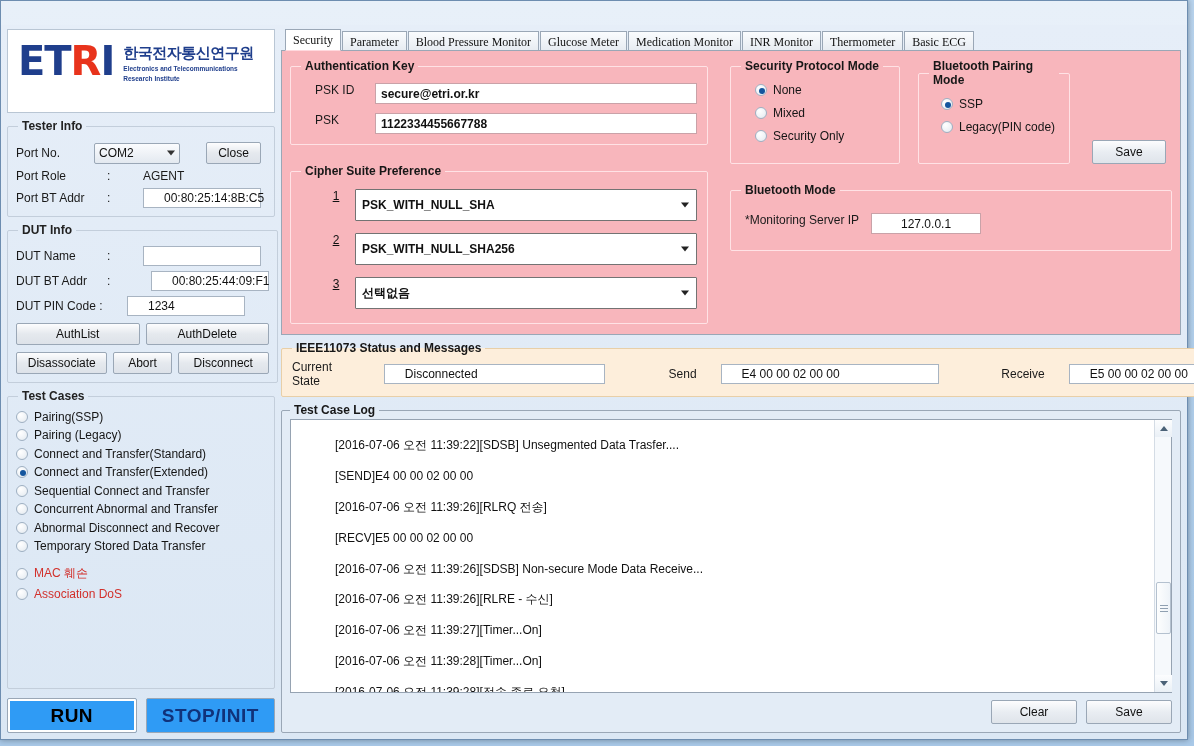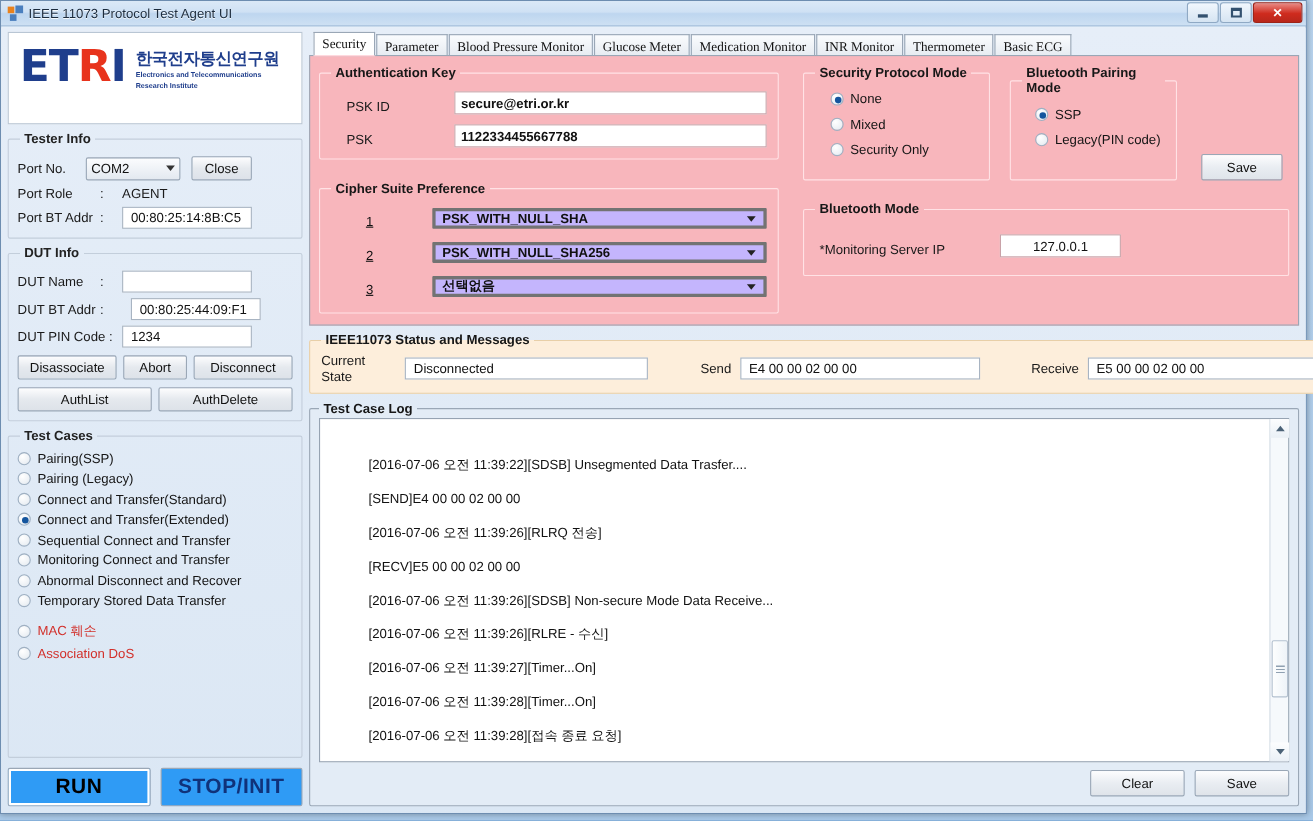--- a/index.html
+++ b/index.html
@@ -95,26 +95,26 @@
   .logo-kr .eng{font-size:6.5px;color:#1f3e8c;line-height:8px;margin-top:2px;font-weight:bold;}
 
   fieldset.grp{
     border:1px solid #c3cedb;border-radius:2px;
     margin:6px 0 0 0;padding:4px 8px 8px 8px;
     background:transparent;
   }
   fieldset.grp > legend{
     font-size:12px;font-weight:bold;color:#222;padding:0 4px;margin-left:2px;
   }
-  .row{display:flex;align-items:center;margin-top:5px;}
+  .row{display:flex;align-items:center;margin-top:5px;gap:16px;}
   .lbl{font-size:12px;color:#1a1a1a;}
   .colon{width:12px;text-align:left;}
   .txt{
     border:1px solid #a8b4c2;background:#fff;height:20px;
-    font-size:12px;padding:1px 7px;line-height:17px;color:#111;
+    font-size:12px;padding:1px 20px;line-height:17px;color:#111;
     font-family:"Liberation Sans", sans-serif;
   }
   .combo{
     height:21px;border:1px solid #9aa7b6;border-radius:2px;
     background:linear-gradient(#fbfcfe,#e3e9f0);
     display:flex;align-items:center;padding-left:4px;position:relative;
     font-size:12px;color:#111;
   }
   .combo .arrow{
     position:absolute;right:4px;top:50%;transform:translateY(-50%);
@@ -174,34 +174,34 @@
   fieldset.pgrp{
     border:1px solid #ffe2e5;border-radius:2px;
     padding:4px 10px 10px 10px;margin:0;background:transparent;
   }
   fieldset.pgrp > legend{font-size:12px;font-weight:bold;color:#171717;padding:0 4px;}
   .pink-input{
     background:#fff;border:1px solid #c9a2a8;height:21px;
     font-size:12px;padding:1px 5px;line-height:18px;color:#111;font-weight:bold;
   }
   .pcombo{
-    height:19px;background:#c4b5fd;border:3px solid #737373;border-radius:1px;
+    height:32px;background:#ffffff;border:1px solid #737373;border-radius:1px;
     display:flex;align-items:center;padding-left:6px;position:relative;
     font-size:12px;color:#111;font-weight:bold;
   }
   .pcombo .arrow{
     position:absolute;right:7px;top:50%;transform:translateY(-50%);
     width:0;height:0;border-left:4px solid transparent;border-right:4px solid transparent;
     border-top:5px solid #222;
   }
   .idxnum{
     width:22px;text-align:center;font-size:12px;color:#111;
     text-decoration:underline;font-weight:normal;
   }
-  .prow{display:flex;align-items:flex-end;margin-top:9px;gap:38px;}
+  .prow{display:flex;align-items:flex-start;margin-top:9px;}
 
   .savebtn{
     width:74px;height:24px;border:1px solid #9aa7b6;border-radius:2px;
     background:linear-gradient(#fdfdfe,#e9edf2 50%,#dfe4ea);
     display:flex;align-items:center;justify-content:center;font-size:12px;color:#111;
   }
 
   fieldset.ogrp{
     border:1px solid #e8cfa8;border-radius:2px;background:#fdeedb;
     padding:2px 10px 8px 10px;margin:6px 0 0 0;
@@ -212,21 +212,21 @@
     border:1px solid #9aa7b6;border-radius:2px;background:#e3ecf6;
     padding:2px 8px 8px 8px;margin:6px 0 0 0;flex:1;
     display:flex;flex-direction:column;min-height:0;
   }
   fieldset.lgrp > legend{font-size:12px;font-weight:bold;color:#171717;padding:0 4px;}
   .logbox{
     flex:1;background:#fff;border:1px solid #96a3b2;
     position:relative;display:flex;min-height:0;
   }
   .logtext{
-    flex:1;padding:19px 4px;font-size:12px;color:#111;line-height:15.4px;
+    flex:1;padding:3px 4px;font-size:12px;color:#111;line-height:15.4px;
     overflow:hidden;white-space:pre;
   }
   .vscroll{
     width:17px;flex:0 0 17px;border-left:1px solid #d4dce5;
     background:#f6f9fc;position:relative;
   }
   .vs-arrow{
     height:17px;width:17px;display:flex;align-items:center;justify-content:center;
     background:linear-gradient(#fcfdfe,#eaf0f6);
   }
@@ -250,37 +250,20 @@
 </style>
 </head>
 <body>
 
 <div class="bg-window">
   <div class="bg-ghost-text">E MANAGERS TASKS      T PROJECT MA</div>
 </div>
 
 <div class="window">
 
-  <div class="titlebar">
-    <div class="title-icon">
-      <span class="sq a"></span>
-        <span class="sq b"></span>
-        <span class="sq c"></span>
-    </div>
-    <div class="title-text">IEEE 11073 Protocol Test Agent UI</div>
-    <div class="winbtns">
-      <div class="winbtn">
-          <span class="min-glyph"></span>
-        </div>
-      <div class="winbtn">
-          <span class="max-glyph"></span>
-        </div>
-      <div class="winbtn close">✕</div>
-    </div>
-  </div>
 
   <div class="client">
 
     <div class="leftpanel">
 
       <div class="logo-box">
         <div class="logo-etri"><span class="blue">ET</span><span class="red">R</span><span class="blue">I</span></div>
         <div class="logo-kr">
           <div class="kor">한국전자통신연구원</div>
           <div class="eng">Electronics and Telecommunications</div>
@@ -320,28 +303,28 @@
         <div class="row">
           <span class="lbl" style="width:75px">DUT BT Addr</span>
           <span class="lbl colon">:</span>
           <div class="txt" style="width:118px;margin-left:16px">00:80:25:44:09:F1</div>
         </div>
         <div class="row">
           <span class="lbl" style="width:87px">DUT PIN Code :</span>
           <div class="txt" style="width:118px;margin-left:8px">1234</div>
         </div>
         <div class="btnrow">
+          <div class="btn" style="flex:1">AuthList</div>
+          <div class="btn" style="flex:1">AuthDelete</div>
+        </div>
+        <div class="btnrow">
           <div class="btn" style="flex:1.15">Disassociate</div>
           <div class="btn" style="flex:.72">Abort</div>
           <div class="btn" style="flex:1.15">Disconnect</div>
         </div>
-        <div class="btnrow">
-          <div class="btn" style="flex:1">AuthList</div>
-          <div class="btn" style="flex:1">AuthDelete</div>
-        </div>
       </fieldset>
 
       <fieldset class="grp" style="flex:1;padding-top:2px">
         <legend>Test Cases</legend>
         <div class="radio">
             <span class="rdot"></span>
             <span class="rlabel">Pairing(SSP)</span>
           </div>
         <div class="radio">
             <span class="rdot"></span>
@@ -354,21 +337,21 @@
         <div class="radio">
             <span class="rdot on"></span>
             <span class="rlabel">Connect and Transfer(Extended)</span>
           </div>
         <div class="radio">
             <span class="rdot"></span>
             <span class="rlabel">Sequential Connect and Transfer</span>
           </div>
         <div class="radio">
             <span class="rdot"></span>
-            <span class="rlabel">Monitoring Connect and Transfer</span>
+            <span class="rlabel">Concurrent Abnormal and Transfer</span>
           </div>
         <div class="radio">
             <span class="rdot"></span>
             <span class="rlabel">Abnormal Disconnect and Recover</span>
           </div>
         <div class="radio">
             <span class="rdot"></span>
             <span class="rlabel">Temporary Stored Data Transfer</span>
           </div>
         <div class="radio" style="margin-top:12px">

